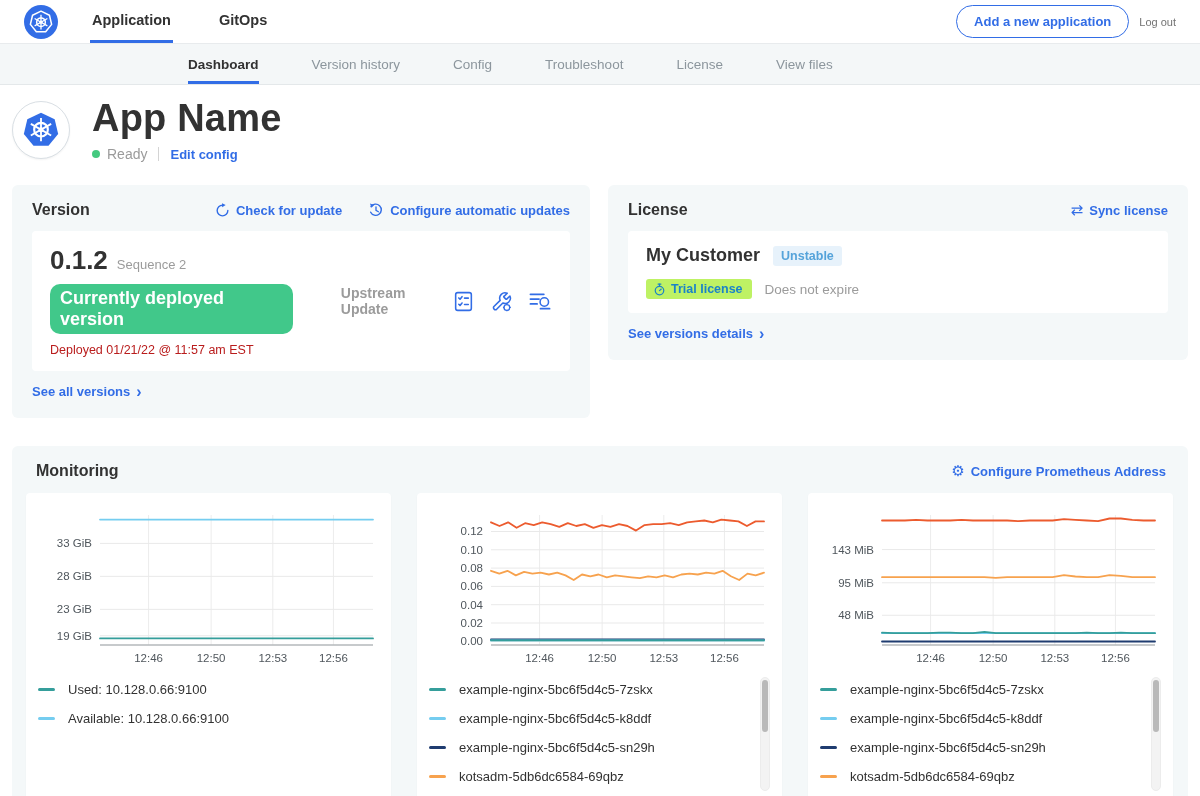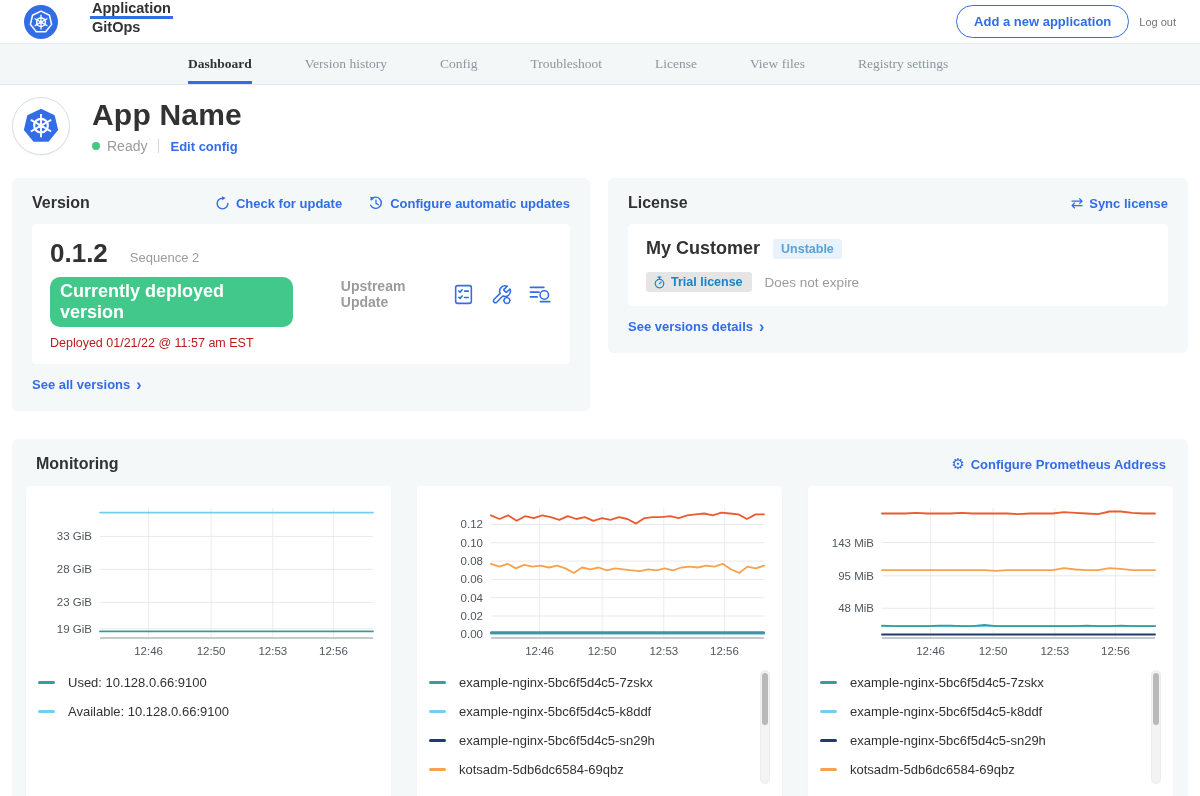--- a/index.html
+++ b/index.html
@@ -5,74 +5,74 @@
   * { box-sizing: border-box; }
   body {
     margin: 0; width: 1200px; height: 796px; overflow: hidden;
     font-family: "Liberation Sans", sans-serif; background: #fff; color: #323232;
   }
   
   .topnav { height: 43px; display: flex; align-items: stretch; padding: 0 24px; background: #fff; }
   .logo-wrap { display: flex; align-items: center; }
   .logo-badge { width: 34px; height: 34px; border-radius: 50%; background: #326de6;
     display: flex; align-items: center; justify-content: center; cursor: pointer; }
-  .topnav-tabs { display: flex; margin-left: 32px; flex-direction: column; }
+  .topnav-tabs { display: flex; margin-left: 32px; }
   .topnav-tab { display: flex; align-items: center; padding: 0 2px; margin-right: 44px;
     font-size: 14.5px; font-weight: 700; color: #323232; border-bottom: 3px solid transparent; cursor: pointer; }
   .topnav-tab.active { border-bottom-color: #326de6; }
   .topnav-right { margin-left: auto; display: flex; align-items: center; gap: 10px; }
   .add-app-btn { border: 1.5px solid #326de6; color: #326de6; font-weight: 700; font-size: 13px;
     padding: 8px 17px; border-radius: 18px; background: #fff; cursor: pointer; font-family: inherit; }
   .logout { font-size: 11px; color: #737373; cursor: pointer; }
   
   .subnav { height: 42px; background: #f4f7f8; border-top: 1px solid #e8ebed; border-bottom: 1px solid #e4e8ea;
     display: flex; align-items: stretch; padding-left: 188px; }
   .subnav-tab { display: flex; align-items: center; margin-right: 53px; font-size: 13.5px; color: #8c969d;
-    border-bottom: 3px solid transparent; padding-top: 3px; cursor: pointer; font-family: Liberation Serif, serif; }
+    border-bottom: 3px solid transparent; padding-top: 3px; cursor: pointer; }
   .subnav-tab.active { color: #323232; font-weight: 700; border-bottom-color: #326de6; }
   
   .app-header { display: flex; align-items: center; padding: 12px 24px 15px 12px; }
   .app-icon { width: 58px; height: 58px; border-radius: 50%; background: #fff; border: 1px solid #d9dfe4;
     display: flex; align-items: center; justify-content: center; box-shadow: 0 1px 2px rgba(0,0,0,.05); }
   .app-title-block { margin-left: 22px; }
-  .app-name { font-size: 30px; font-weight: 700; margin: 0; letter-spacing: .2px; }
+  .app-name { font-size: 38px; font-weight: 700; margin: 0; letter-spacing: .2px; }
   .status-row { display: flex; align-items: center; margin-top: 6px; }
   .status-dot { width: 8px; height: 8px; border-radius: 50%; background: #44c97f; margin-right: 7px; }
   .status-text { font-size: 14px; color: #9b9b9b; }
   .status-sep { width: 1px; height: 14px; background: #d4d4d4; margin: 0 11px; }
   .link { color: #326de6; font-size: 13px; font-weight: 700; cursor: pointer;
     display: inline-flex; align-items: center; gap: 6px; text-decoration: none; }
   
   .content { padding: 0 12px; }
   .cards-row { display: flex; gap: 18px; align-items: flex-start; margin-top: 8px; }
   .panel { background: #f4f8f9; border-radius: 6px; padding: 16px 20px 18px; }
   .panel.version-panel { width: 578px; }
   .panel.license-panel { flex: 1; }
   .panel-head { display: flex; align-items: center; }
   .panel-title { font-size: 16px; font-weight: 700; }
   .panel-links { margin-left: auto; display: flex; gap: 26px; align-items: center; }
   .white-box { background: #fff; border-radius: 4px; margin-top: 12px; padding: 14px 18px; }
   .version-inner { display: flex; align-items: center; }
-  .v-num-row { display: flex; align-items: baseline; gap: 22px; }
+  .v-num-row { display: flex; align-items: baseline; gap: 9px; }
   .v-number { font-size: 26px; font-weight: 700; }
   .v-seq { font-size: 13px; color: #9b9b9b; }
   .deployed-badge { display: inline-block; background: #41c88a; color: #fff; font-size: 18px; font-weight: 700;
     padding: 4px 10px; border-radius: 10px; margin-top: 8px; }
   .deployed-at { color: #b91c1c; font-size: 12.5px; margin-top: 9px; }
   .v-source { color: #9b9b9b; font-size: 14px; font-weight: 700; margin-left: 48px; }
   .v-icons { margin-left: auto; display: flex; gap: 15px; align-items: center; }
   .icon-btn { cursor: pointer; display: inline-flex; }
   .see-link { margin-top: 13px; }
   .chev { font-size: 16px; font-weight: 700; line-height: 10px; }
   .lic-row1 { display: flex; align-items: center; gap: 13px; }
   .customer-name { font-size: 18px; font-weight: 700; }
   .chan-badge { background: #e7f2fb; color: #55a3da; font-size: 12.5px; font-weight: 600;
     padding: 3px 8px; border-radius: 3px; }
   .lic-row2 { margin-top: 13px; display: flex; align-items: center; gap: 13px; }
-  .trial-badge { background: #e5e5e5; color: #1a83c8; font-size: 12.5px; font-weight: 700;
+  .trial-badge { background: #bef264; color: #1a83c8; font-size: 12.5px; font-weight: 700;
     padding: 3px 9px 3px 7px; border-radius: 3px; display: inline-flex; align-items: center; gap: 5px; }
   .expiry { color: #9b9b9b; font-size: 13.5px; }
   .sync-glyph { font-size: 15px; font-weight: 400; }
   .gear-glyph { font-size: 15px; font-weight: 400; }
   
   .monitoring { margin-top: 28px; background: #f4f8f9; border-radius: 6px; padding: 14px 14px 16px; }
   .mon-head { display: flex; align-items: center; padding: 2px 8px 0 10px; }
   .mon-title { font-size: 16px; font-weight: 700; }
   .charts-row { display: flex; gap: 26px; margin-top: 13px; }
   .chart-card { background: #fff; border-radius: 4px; width: 365px; padding: 10px 12px 14px;
@@ -118,21 +118,20 @@
   </div>
 </div>
 
 <div class="subnav">
   <div class="subnav-tab active">Dashboard</div>
   <div class="subnav-tab">Version history</div>
   <div class="subnav-tab">Config</div>
   <div class="subnav-tab">Troubleshoot</div>
   <div class="subnav-tab">License</div>
   <div class="subnav-tab">View files</div>
-  <div class="subnav-tab">Registry settings</div>
 </div>
 
 <div class="app-header">
   <div class="app-icon">
     <svg width="40" height="40" viewBox="0 0 24 24">
       <polygon points="12,1.6 20.2,5.6 22.3,14.4 16.5,21.4 7.5,21.4 1.7,14.4 3.8,5.6" fill="#326de6"></polygon>
       <circle cx="12" cy="11.8" r="4.1" fill="none" stroke="#fff" stroke-width="1.3"></circle>
       <g stroke="#fff" stroke-width="1.1">
         <line x1="12" y1="11.8" x2="12" y2="4.8"></line>
           <line x1="12" y1="11.8" x2="18.1" y2="8.3"></line>

